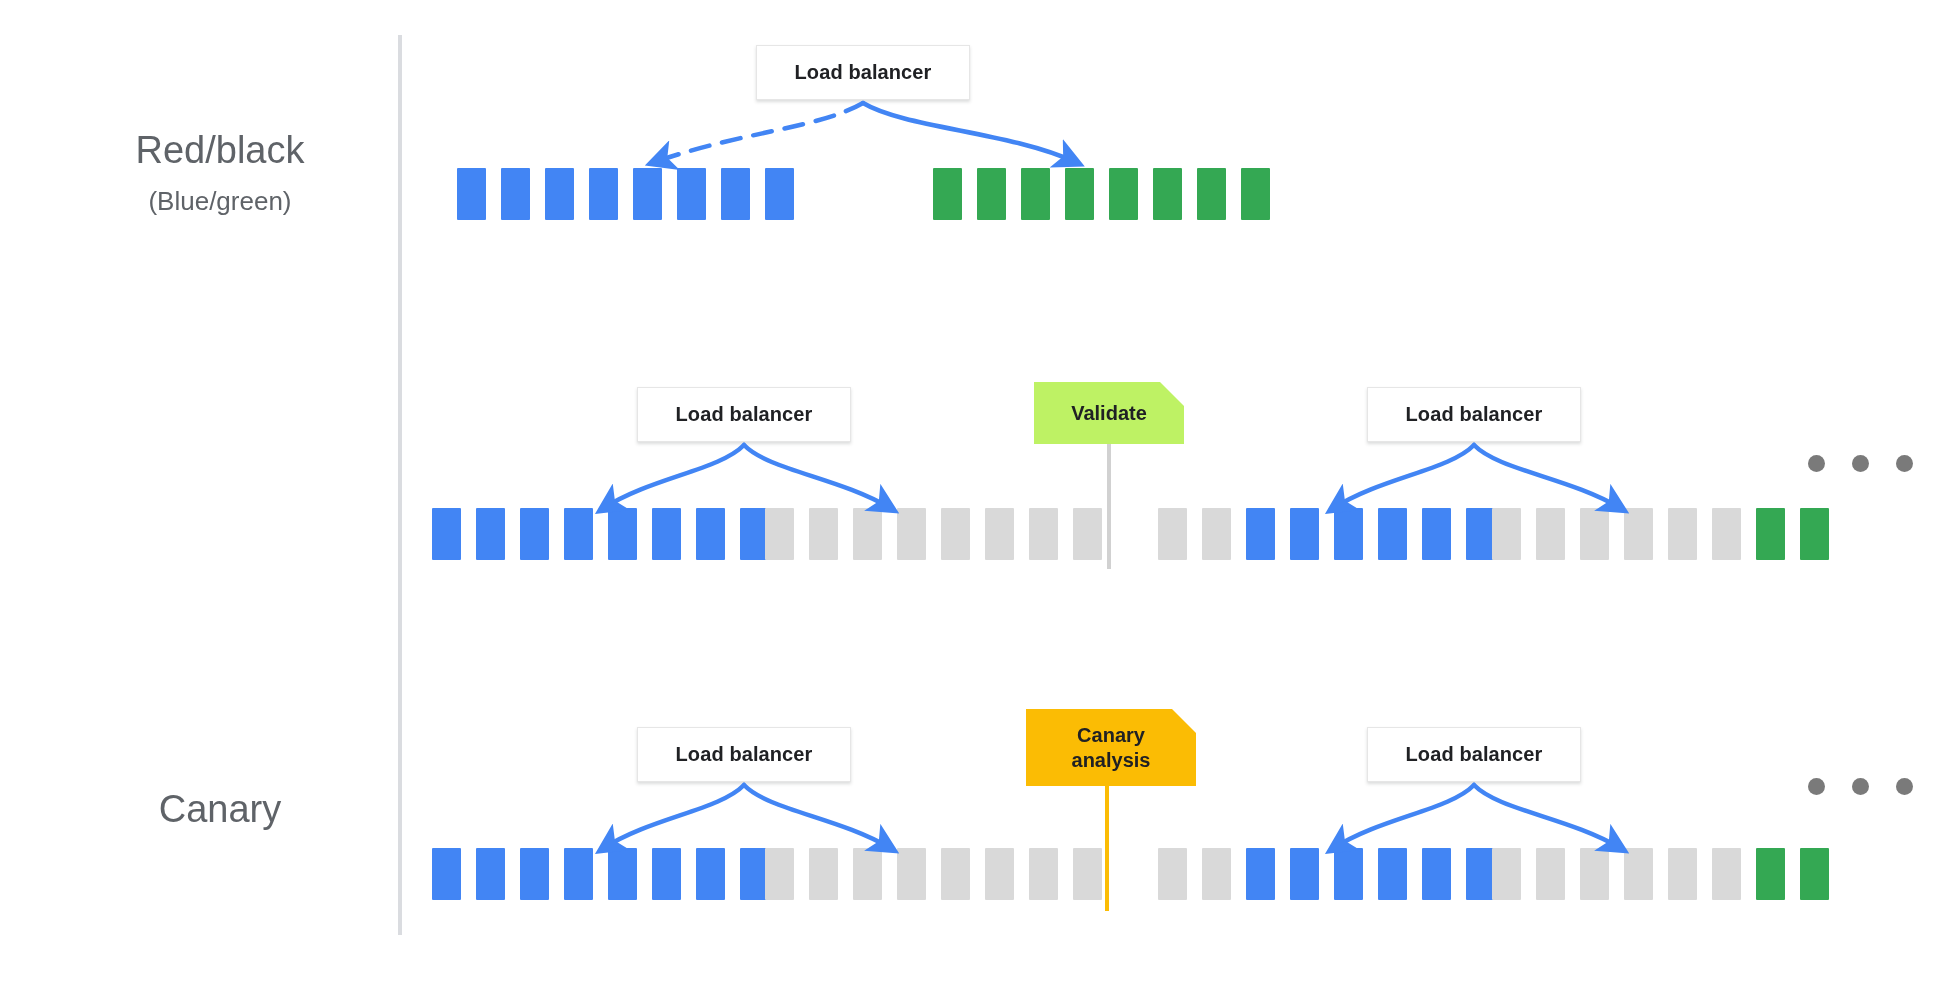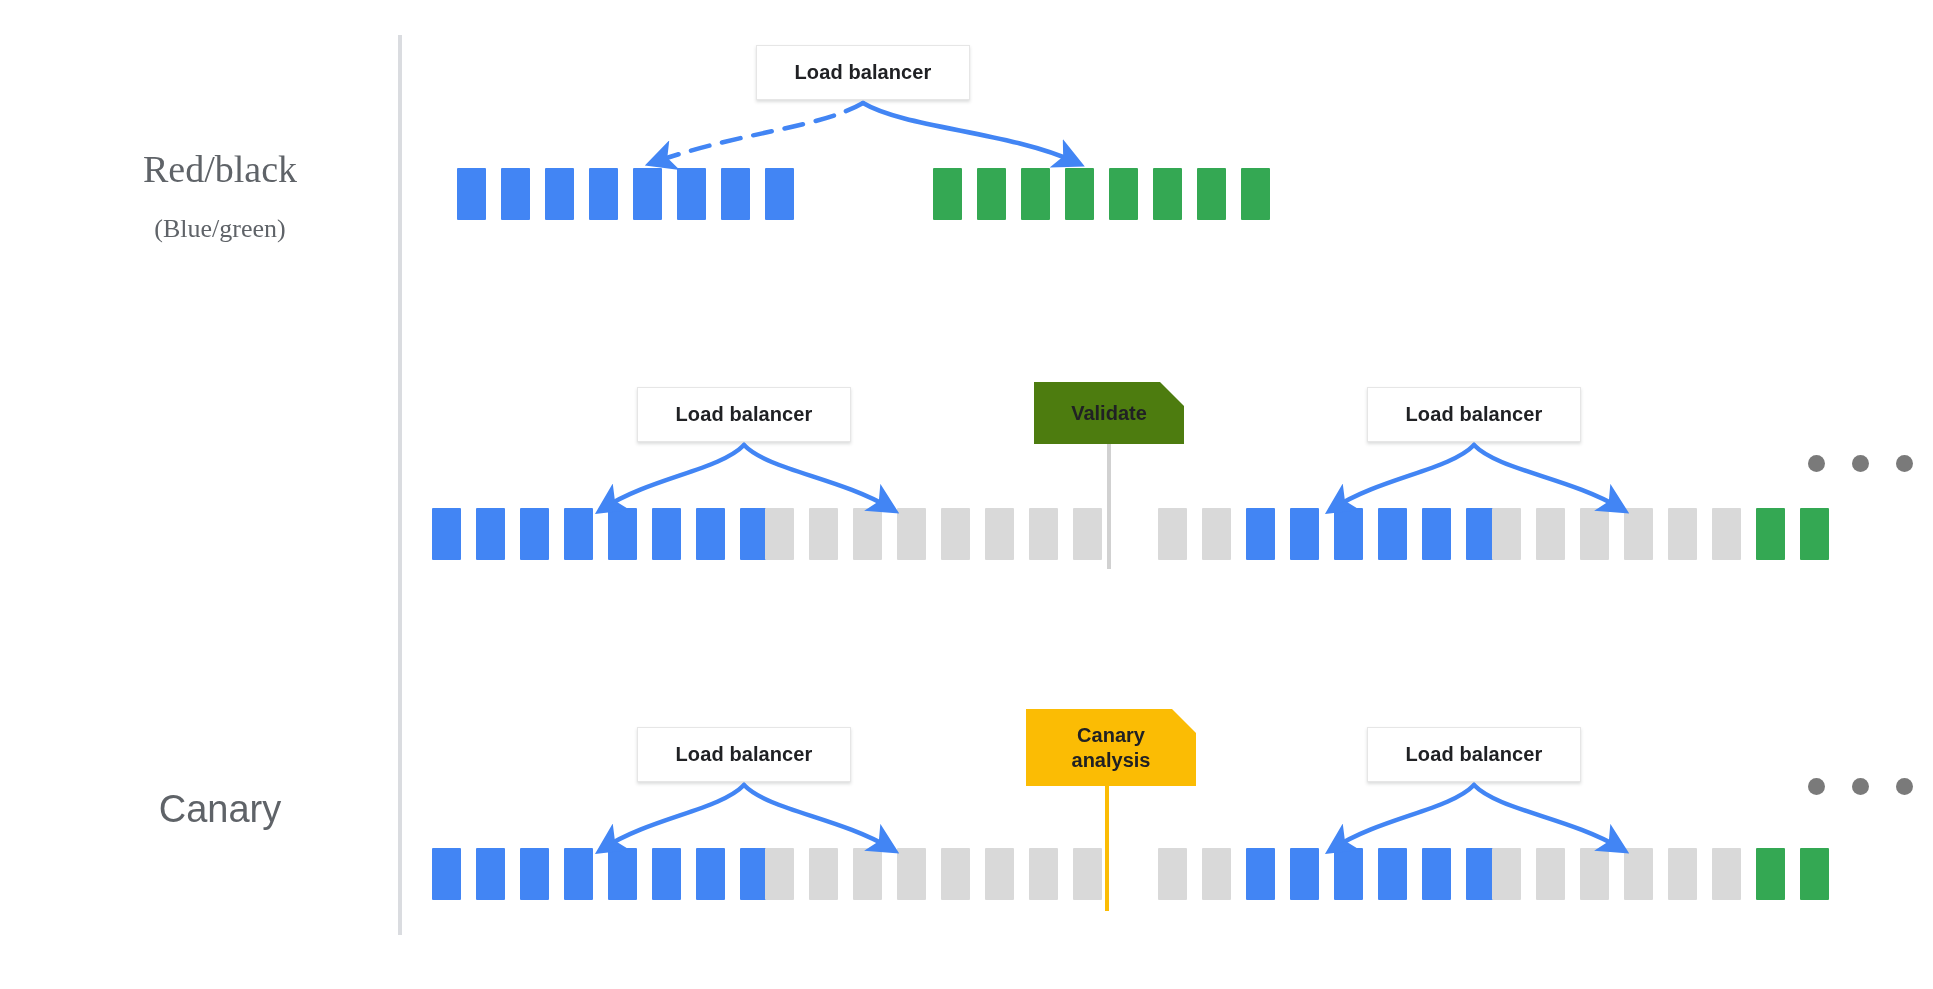--- a/index.html
+++ b/index.html
@@ -14,21 +14,21 @@
   
   .row-label {
     position: absolute;
     text-align: center;
     color: #5f6368;
     font-weight: 400;
     line-height: 1.15;
     white-space: nowrap;
   }
   .row-label .main { font-size: 38px; color: #5f6368; display:block; }
-  .row-label .sub  { font-size: 26px; color: #5f6368; display:block; margin-top: 22px; }
+  .row-label .sub  { font-size: 26px; color: #5f6368; display:block; margin-top: 14px; }
 
   
   .divider {
     position: absolute;
     width: 4px;
     background: #dadce0;
   }
 
   
   .inst {
@@ -62,42 +62,42 @@
     display: flex;
     align-items: center;
     justify-content: center;
     text-align: center;
     font-size: 20px;
     font-weight: 700;
     color: #202124;
     line-height: 1.22;
     clip-path: polygon(0 0, calc(100% - 24px) 0, 100% 24px, 100% 100%, 0 100%);
   }
-  .note.validate { background: #4d7c0f; }
+  .note.validate { background: #bef264; }
   .note.canary   { background: #fbbc04; }
   .note-stem { position: absolute; width: 4px; }
   .note-stem.validate { background: #d1d1d1; }
   .note-stem.canary   { background: #fbbc04; }
 
   
   .dots { position: absolute; display: flex; gap: 27px; }
   .dots .dot { width: 17px; height: 17px; border-radius: 50%; background: #7a7a7a; }
 
   svg.arrows { position: absolute; left:0; top:0; width:1933px; height:989px; overflow: visible; pointer-events:none; }
   .arrow-path { fill:none; stroke:#4285f4; stroke-width:4.5; stroke-linecap:round; }
   .arrow-path.dashed { stroke-dasharray: 19 13; }
 </style>
 </head>
 <body>
 
 <div id="stage">
 
   <div class="divider" style="left:398px; top:35px; height:900px;"></div>
 
-  <div class="row-label" style="left:60px; top:148px; width:320px;font-family:Liberation Serif, serif;">
+  <div class="row-label" style="left:60px; top:129px; width:320px;">
     <span class="main">Red/black</span>
     <span class="sub">(Blue/green)</span>
   </div>
 
   <div class="lb" style="left:756px; top:45px; width:214px; height:55px;">
     <span>Load balancer</span>
   </div>
 
 
   <div class="lb" style="left:637px; top:387px; width:214px; height:55px;">

